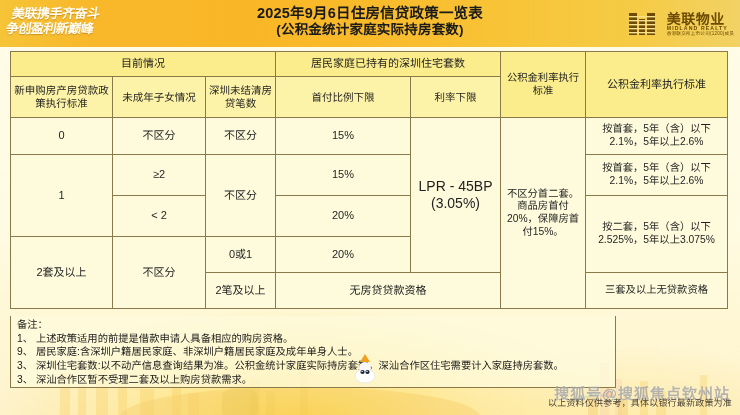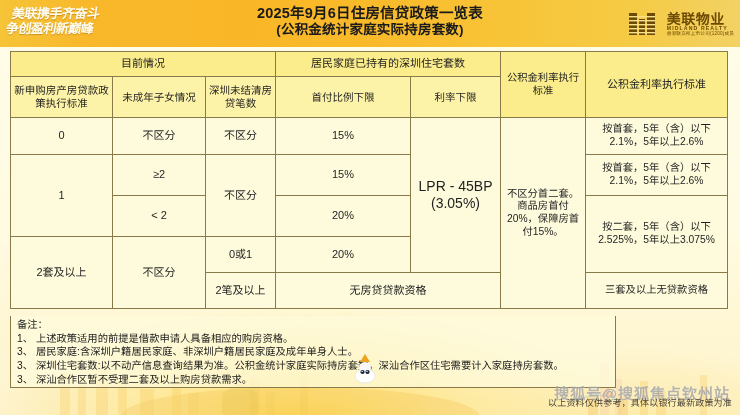--- a/index.html
+++ b/index.html
@@ -250,21 +250,21 @@
           <td class="cell" colspan="2">无房贷贷款资格</td>
           <td class="cell sm">三套及以上无贷款资格</td>
         </tr>
       </tbody>
     </table>
   </div>
 
   <div id="notes">
     <div>备注：</div>
     <div>1、 上述政策适用的前提是借款申请人具备相应的购房资格。</div>
-    <div>3、 居民家庭:含深圳户籍居民家庭、非深圳户籍居民家庭及成年单身人士。</div>
+    <div>9、 居民家庭:含深圳户籍居民家庭、非深圳户籍居民家庭及成年单身人士。</div>
     <div>3、 深圳住宅套数:以不动产信息查询结果为准。公积金统计家庭实际持房套数，深汕合作区住宅需要计入家庭持房套数。</div>
     <div>3、 深汕合作区暂不受理二套及以上购房贷款需求。</div>
   </div>
 
   <svg id="mascot" viewBox="0 0 26 32">
     <ellipse cx="13" cy="24" rx="10" ry="7" fill="#ffffff" stroke="#ddd" stroke-width=".6"></ellipse>
     <circle cx="13" cy="16" r="6" fill="#f7f7f7"></circle>
     <path d="M8 10 L13 2 L18 10 Z" fill="#f0a21e"></path>
     <circle cx="10.5" cy="20" r="2.1" fill="#14243a"></circle>
     <circle cx="15.5" cy="20" r="2.1" fill="#14243a"></circle>

